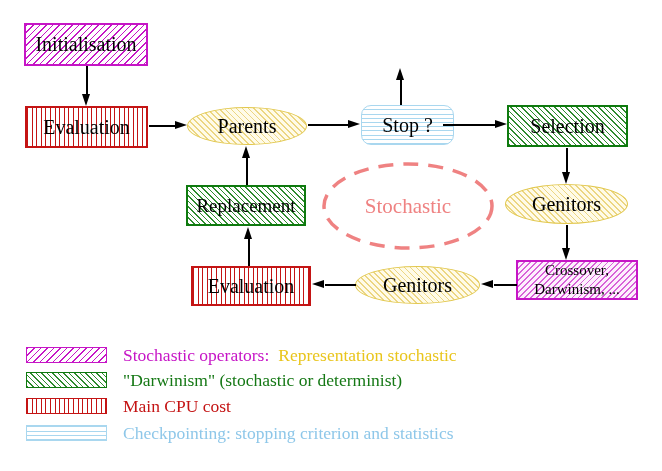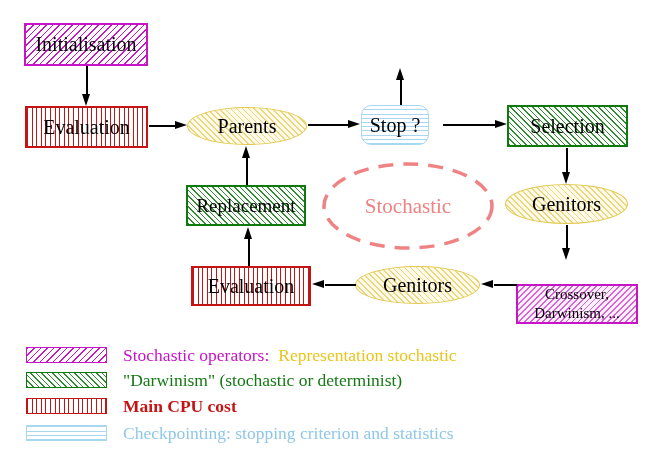--- a/index.html
+++ b/index.html
@@ -12,21 +12,20 @@
     font-size:20px;white-space:nowrap;text-align:center;
   }
   
   .hatch-magenta{
     border:2px solid var(--magenta,#c615c6);
     background:repeating-linear-gradient(135deg,var(--magenta,#c615c6) 0 1.1px,rgba(0,0,0,0) 1.1px 4.6px);
   }
   .hatch-magenta-dense{
     border:2px solid var(--magenta,#c615c6);
     background:repeating-linear-gradient(135deg,#d863d8 0 1.3px,#fdeffd 1.3px 4.2px);
-    margin-top:24px;
   }
   .hatch-green{
     border:2px solid var(--green-dark,#0e7a0e);
     background:repeating-linear-gradient(45deg,var(--green,#2e8b2e) 0 1.1px,rgba(0,0,0,0) 1.1px 3.9px);
   }
   .stripes-red{
     border:2px solid var(--red,#c41414);
     background:repeating-linear-gradient(90deg,var(--red,#c41414) 0 1px,rgba(0,0,0,0) 1px 4.6px);
   }
   .stripes-cyan{
@@ -35,21 +34,21 @@
   }
   .ellipse-gold{
     border:1.5px solid var(--gold,#e2c84f);border-radius:50%;
     background:repeating-linear-gradient(45deg,#ecd682 0 1.2px,var(--cream,#fffbe8) 1.2px 4.2px);
   }
   
   #n-init{left:24px;top:23px;width:124px;height:43px;}
   #n-eval-top{left:25px;top:106px;width:123px;height:42px;}
   #n-parents{left:187px;top:107px;width:120px;height:38px;}
   #n-best{left:292px;top:39px;width:201px;height:29px;}
-  #n-stop{left:361px;top:105px;width:68px;height:40px;border-radius:10px;}
+  #n-stop{left:361px;top:105px;width:93px;height:40px;border-radius:10px;}
   #n-selection{left:507px;top:105px;width:121px;height:42px;}
   #n-replacement{left:186px;top:185px;width:120px;height:41px;font-size:19px;}
   #n-genitors{left:505px;top:184px;width:123px;height:40px;}
   #n-eval-bottom{left:191px;top:266px;width:120px;height:40px;}
   #n-offspring{left:355px;top:266px;width:125px;height:38px;}
   #n-crossover{left:516px;top:260px;width:122px;height:40px;font-size:15px;line-height:1.25;flex-direction:column;}
   
   #n-generation{position:absolute;left:320px;top:160px;width:176px;height:92px;}
   #n-generation svg{position:absolute;left:0;top:0;}
   #n-generation .gen-label{
@@ -66,21 +65,21 @@
   .ahead.up{border-left:4.5px solid transparent;border-right:4.5px solid transparent;border-bottom:12px solid #000;}
   .ahead.down{border-left:4.5px solid transparent;border-right:4.5px solid transparent;border-top:12px solid #000;}
   
   .legend-row{position:absolute;left:26px;height:18px;display:flex;align-items:center;}
   .swatch{position:absolute;left:0;top:0;width:81px;height:16px;box-sizing:border-box;}
   .swatch.hatch-magenta,.swatch.hatch-green,.swatch.stripes-red{border-width:1.5px;}
   .legend-text{position:absolute;left:97px;top:-2px;white-space:nowrap;font-size:17.5px;}
   .lt-magenta{color:var(--magenta,#c615c6);}
   .lt-yellow{color:var(--yellow-text,#e9c51c);margin-left:9px;}
   .lt-green{color:var(--green-text,#157815);}
-  .lt-red{color:var(--red,#c41414);font-weight:bold;}
+  .lt-red{color:var(--red,#c41414);}
   .lt-cyan{color:var(--cyan-text,#8ec7e9);}
   #lg-1{top:347px;}#lg-2{top:372px;}#lg-3{top:398px;}#lg-4{top:425px;}
 </style>
 </head>
 <body>
 
 <div id="stage">
 
   <div class="node hatch-magenta" id="n-init">
     <span>Initialisation</span>

